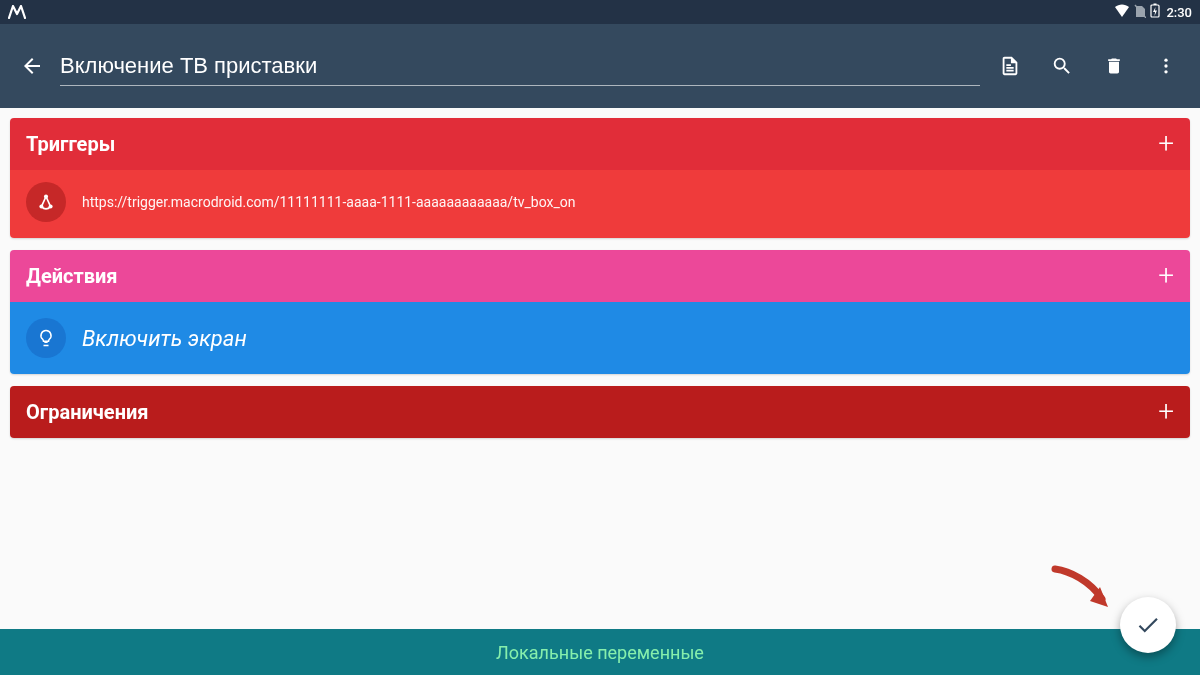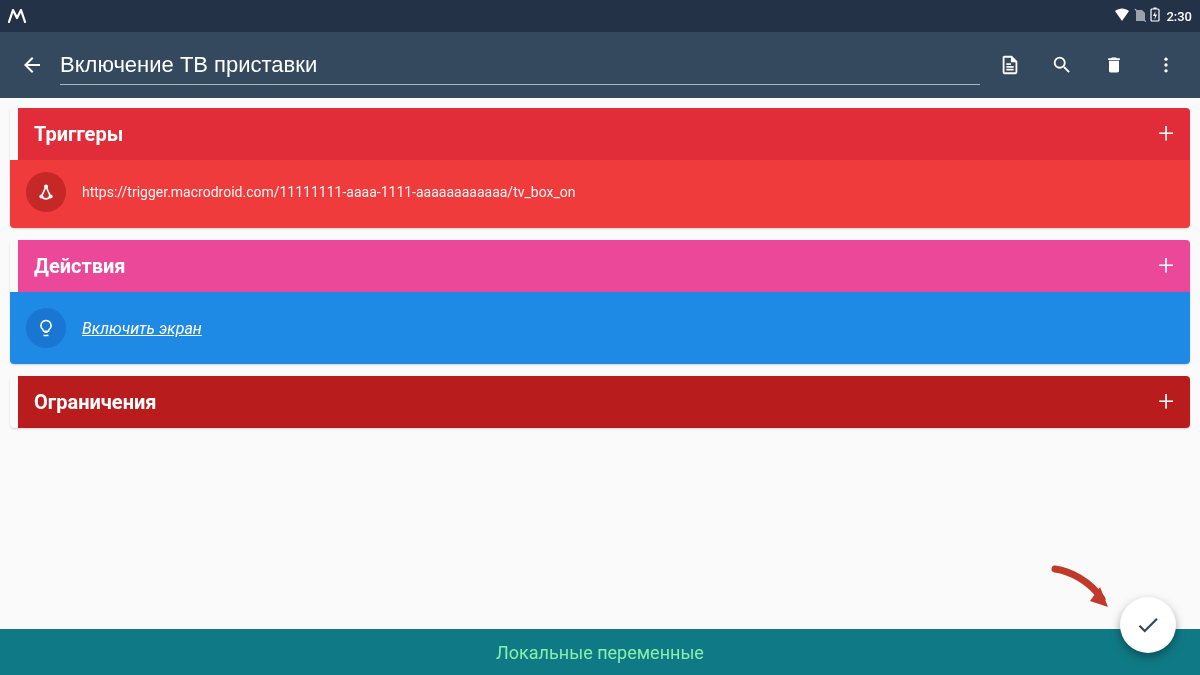--- a/index.html
+++ b/index.html
@@ -1,44 +1,44 @@
 <!DOCTYPE html>
 <html><head>
 <meta charset="utf-8">
 <style>
   * { box-sizing: border-box; margin: 0; padding: 0; }
   html, body { width: 1200px; height: 675px; font-family: Roboto, "Helvetica Neue", Arial, sans-serif; background: #fafafa; overflow: hidden; }
-  .statusbar { height: 32px; background: #233246; display: flex; align-items: center; justify-content: space-between; color: #fff; padding: 0 8px; font-size: 13px; }
+  .statusbar { height: 24px; background: #233246; display: flex; align-items: center; justify-content: space-between; color: #fff; padding: 0 8px; font-size: 13px; }
   .statusbar-left { display: flex; align-items: center; }
   .statusbar-right { display: flex; align-items: center; gap: 4px; }
   .m-icon svg { display: block; }
-  .appbar { height: 66px; background: #34495e; display: flex; align-items: center; padding: 0 12px; color: #fff; }
+  .appbar { height: 84px; background: #34495e; display: flex; align-items: center; padding: 0 12px; color: #fff; }
   .back-btn { width: 40px; height: 40px; display: flex; align-items: center; justify-content: center; cursor: pointer; }
   .title-wrap { flex: 1; margin: 0 8px; }
   .title-input { width: 100%; background: transparent; border: none; border-bottom: 1px solid rgba(255,255,255,0.6); color: #fff; font-size: 22px; font-weight: 500; padding: 6px 0 6px 0; outline: none; }
   .title-input::placeholder { color: rgba(255,255,255,0.6); }
   .appbar-actions { display: flex; align-items: center; gap: 8px; }
   .icon-btn { width: 44px; height: 44px; display: flex; align-items: center; justify-content: center; cursor: pointer; }
   .content { padding: 10px 10px 0 10px; }
   .card { border-radius: 4px; overflow: hidden; margin-bottom: 12px; box-shadow: 0 1px 2px rgba(0,0,0,0.15); }
-  .card-header { display: flex; align-items: center; justify-content: space-between; padding: 14px 16px; color: #fff; font-size: 20px; font-weight: 700; margin-left: 8px; }
+  .card-header { display: flex; align-items: center; justify-content: space-between; padding: 14px 16px; color: #fff; font-size: 20px; font-weight: 700; }
   .add-btn { font-size: 28px; font-weight: 300; line-height: 20px; cursor: pointer; }
   .triggers-header { background: #e12d39; }
   .actions-header  { background: #ec4899; }
   .constraints-header { background: #b91c1c; }
   .card-body { color: #fff; }
   .triggers-body { background: #ef3b3b; padding: 12px 16px 16px; display: flex; align-items: center; gap: 16px; }
   .actions-body  { background: #1f8ae5; padding: 16px; display: flex; align-items: center; gap: 16px; }
   .constraints-body { background: #17a445; padding: 18px 16px 20px; text-align: center; font-size: 18px; }
   .round-icon { width: 40px; height: 40px; border-radius: 50%; display: flex; align-items: center; justify-content: center; flex-shrink: 0; }
   .round-icon.triggers { background: #c62828; }
   .round-icon.actions  { background: #1976d2; }
   .item-text .primary { font-size: 18px; font-weight: 400; }
   .item-text .secondary { font-size: 14px; opacity: 0.95; }
-  .actions-body .primary { font-style: italic; font-size: 16px; text-decoration: underline; }
+  .actions-body .primary { font-style: italic; font-size: 22px; }
   .bottom-bar { position: absolute; left: 0; right: 0; bottom: 0; height: 46px; background: #0f7a85; color: #86efac; display: flex; align-items: center; justify-content: center; font-size: 18px; cursor: pointer; }
   .fab { position: absolute; right: 24px; bottom: 22px; width: 56px; height: 56px; border-radius: 50%; background: #fff; box-shadow: 0 4px 10px rgba(0,0,0,0.35); display: flex; align-items: center; justify-content: center; cursor: pointer; }
   .arrow { position: absolute; right: 80px; bottom: 50px; pointer-events: none; }
 </style>
 </head>
 <body>
 
 <div class="statusbar">
   <div class="statusbar-left">
     <span class="m-icon">

